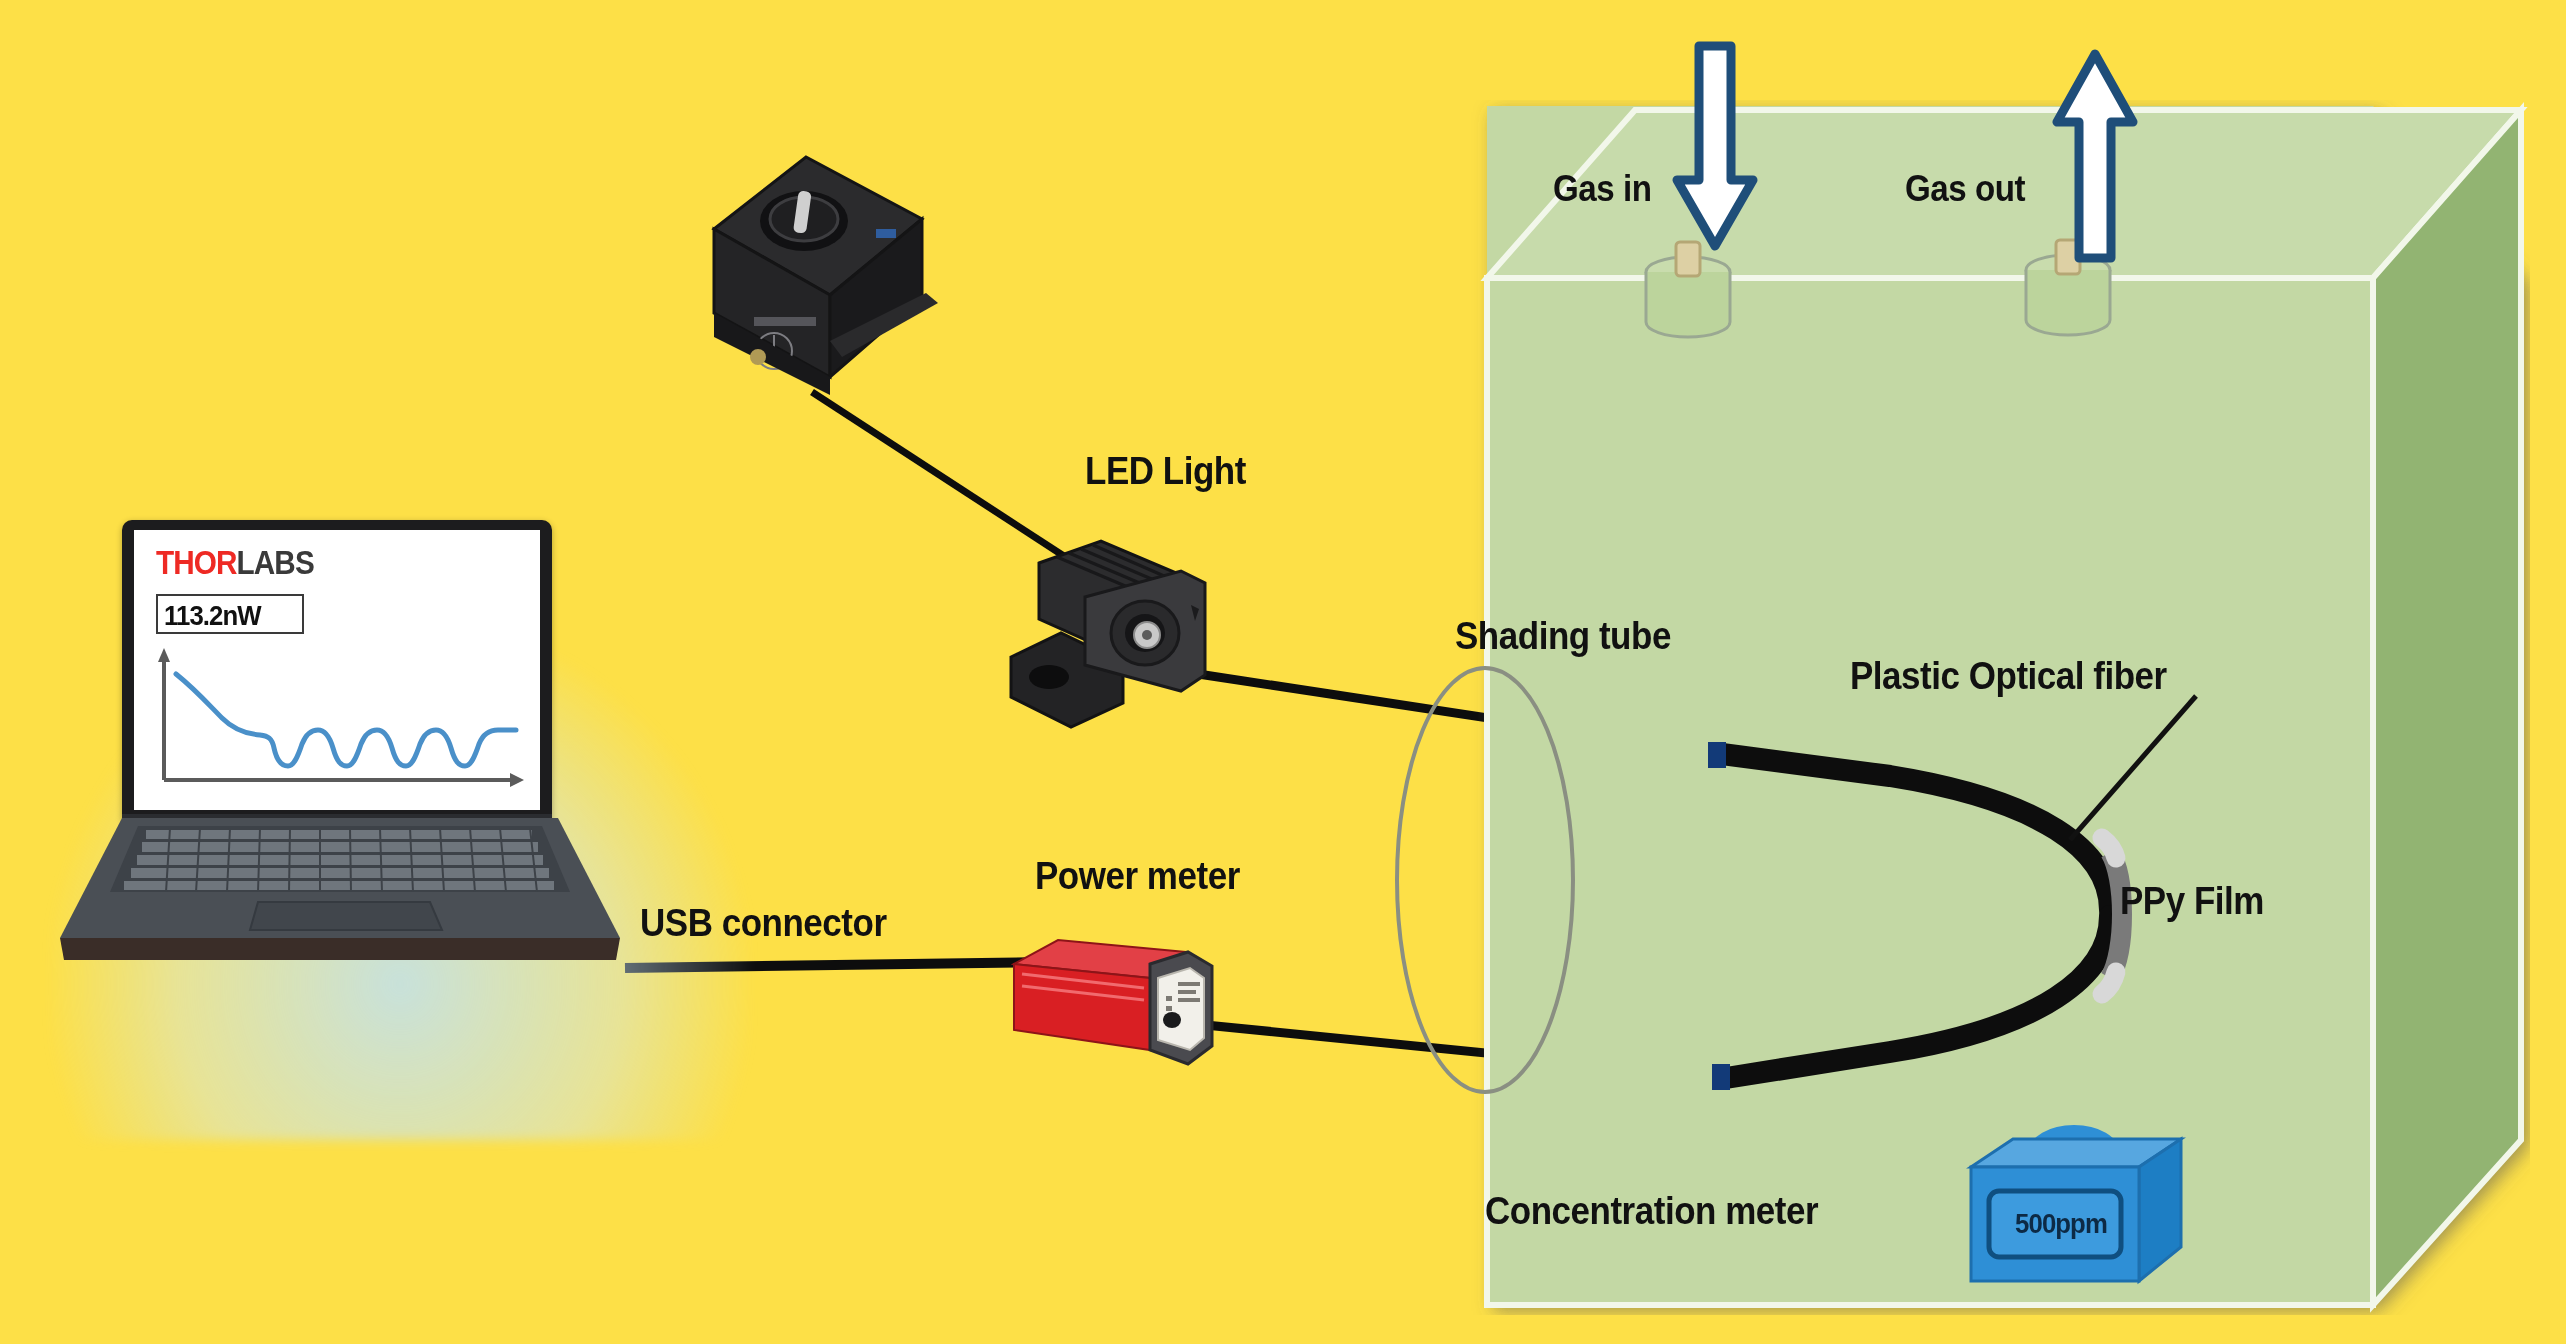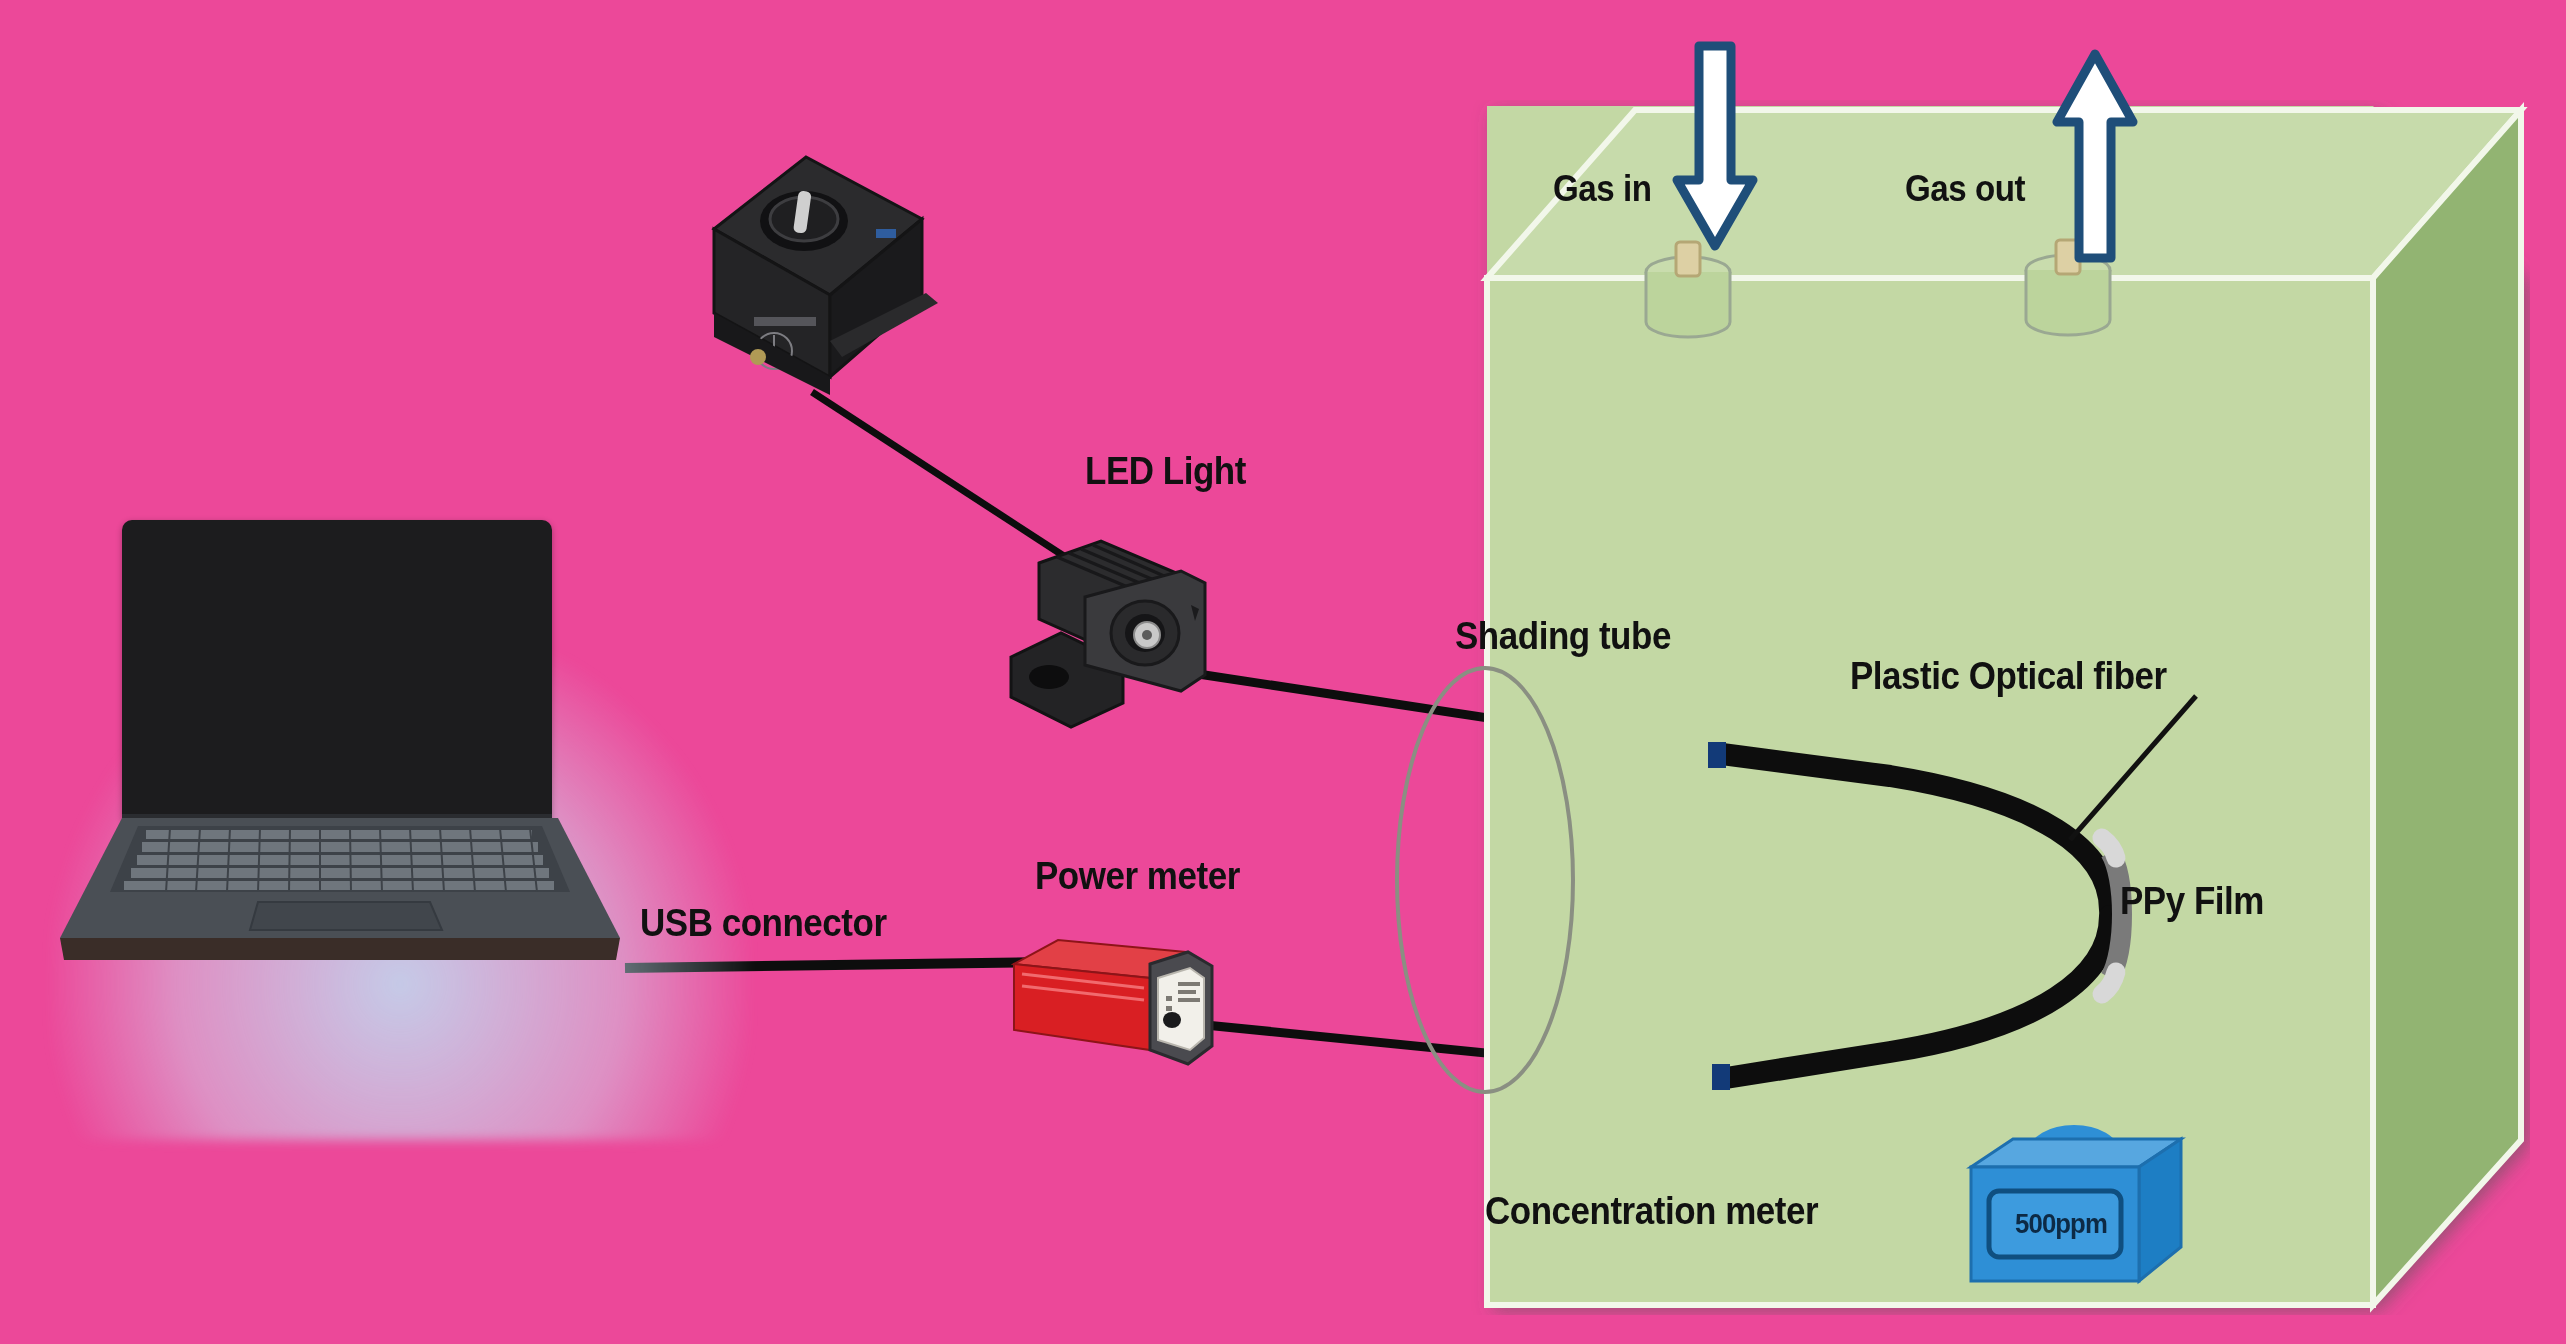--- a/index.html
+++ b/index.html
@@ -8,21 +8,21 @@
     padding: 0;
     background: #ffffff;
   }
   body {
     font-family: "Liberation Sans", sans-serif;
   }
   #stage {
     position: relative;
     width: 2566px;
     height: 1344px;
-    background: #ec4899;
+    background: #fde047;
     overflow: hidden;
   }
   .abs { position: absolute; }
 
   
   .label {
     position: absolute;
     font-family: "Liberation Sans", sans-serif;
     font-weight: bold;
     color: #111111;
@@ -192,20 +192,57 @@
     <rect x="16" y="62" width="168" height="114" fill="#2e8fd6" stroke="#1d6fae" stroke-width="3"></rect>
 
     <rect x="34" y="86" width="132" height="66" rx="10" fill="#3d9bde" stroke="#0f4f80" stroke-width="5"></rect>
   </svg>
   <div class="abs" style="left:1995px; top:1208px; width:132px; text-align:center; font-weight:bold; font-size:28px; color:#0d2a45; letter-spacing:-1px; transform:scaleX(0.92);">500ppm</div>
 
   <div id="laptop-group" class="abs">
     <div id="laptop-glow" class="abs"></div>
 
     <div id="laptop-lid" class="abs"></div>
+    <div id="laptop-screen" class="abs">
+      <div id="thorlabs-logo" class="abs"><span class="thor">THOR</span><span class="labs">LABS</span></div>
+
+      <div id="power-readout-box" class="abs">
+        <div id="power-readout-value">113.2nW</div>
+      </div>
+
+      <svg id="screen-plot" class="abs" viewBox="0 0 384 158">
+
+        <line x1="14" y1="12" x2="14" y2="136" stroke="#5b5b5b" stroke-width="4"></line>
+        <path d="M 14 4 L 8 18 L 20 18 Z" fill="#5b5b5b"></path>
+
+        <line x1="14" y1="136" x2="366" y2="136" stroke="#5b5b5b" stroke-width="4"></line>
+        <path d="M 374 136 L 360 129 L 360 143 Z" fill="#5b5b5b"></path>
+
+        <path d="M 26 30
+                 C 46 46 60 62 72 74
+                 C 84 86 96 90 110 91
+                 C 118 92 122 94 124 104
+                 C 127 118 132 122 138 122
+                 C 144 122 148 112 152 100
+                 C 156 90 162 86 168 86
+                 C 176 86 180 94 183 104
+                 C 187 118 191 122 197 122
+                 C 203 122 207 112 211 100
+                 C 215 90 221 86 227 86
+                 C 235 86 239 94 242 104
+                 C 246 118 250 122 256 122
+                 C 262 122 266 112 270 100
+                 C 274 90 280 86 286 86
+                 C 294 86 298 94 301 104
+                 C 305 118 309 122 315 122
+                 C 321 122 325 112 329 100
+                 C 333 90 339 86 348 86
+                 L 366 86" fill="none" stroke="#4a90c9" stroke-width="5" stroke-linecap="round" stroke-linejoin="round"></path>
+      </svg>
+    </div>
 
     <div id="laptop-hinge" class="abs"></div>
 
     <svg id="laptop-base" class="abs" viewBox="0 0 560 150">
 
       <path d="M 62 0 L 498 0 L 560 120 L 0 120 Z" fill="#4a4f55"></path>
 
       <path d="M 0 120 L 560 120 L 556 142 L 4 142 Z" fill="#3a2d28"></path>
 
       <path d="M 78 8 L 482 8 L 510 74 L 50 74 Z" fill="#3d4248"></path>

